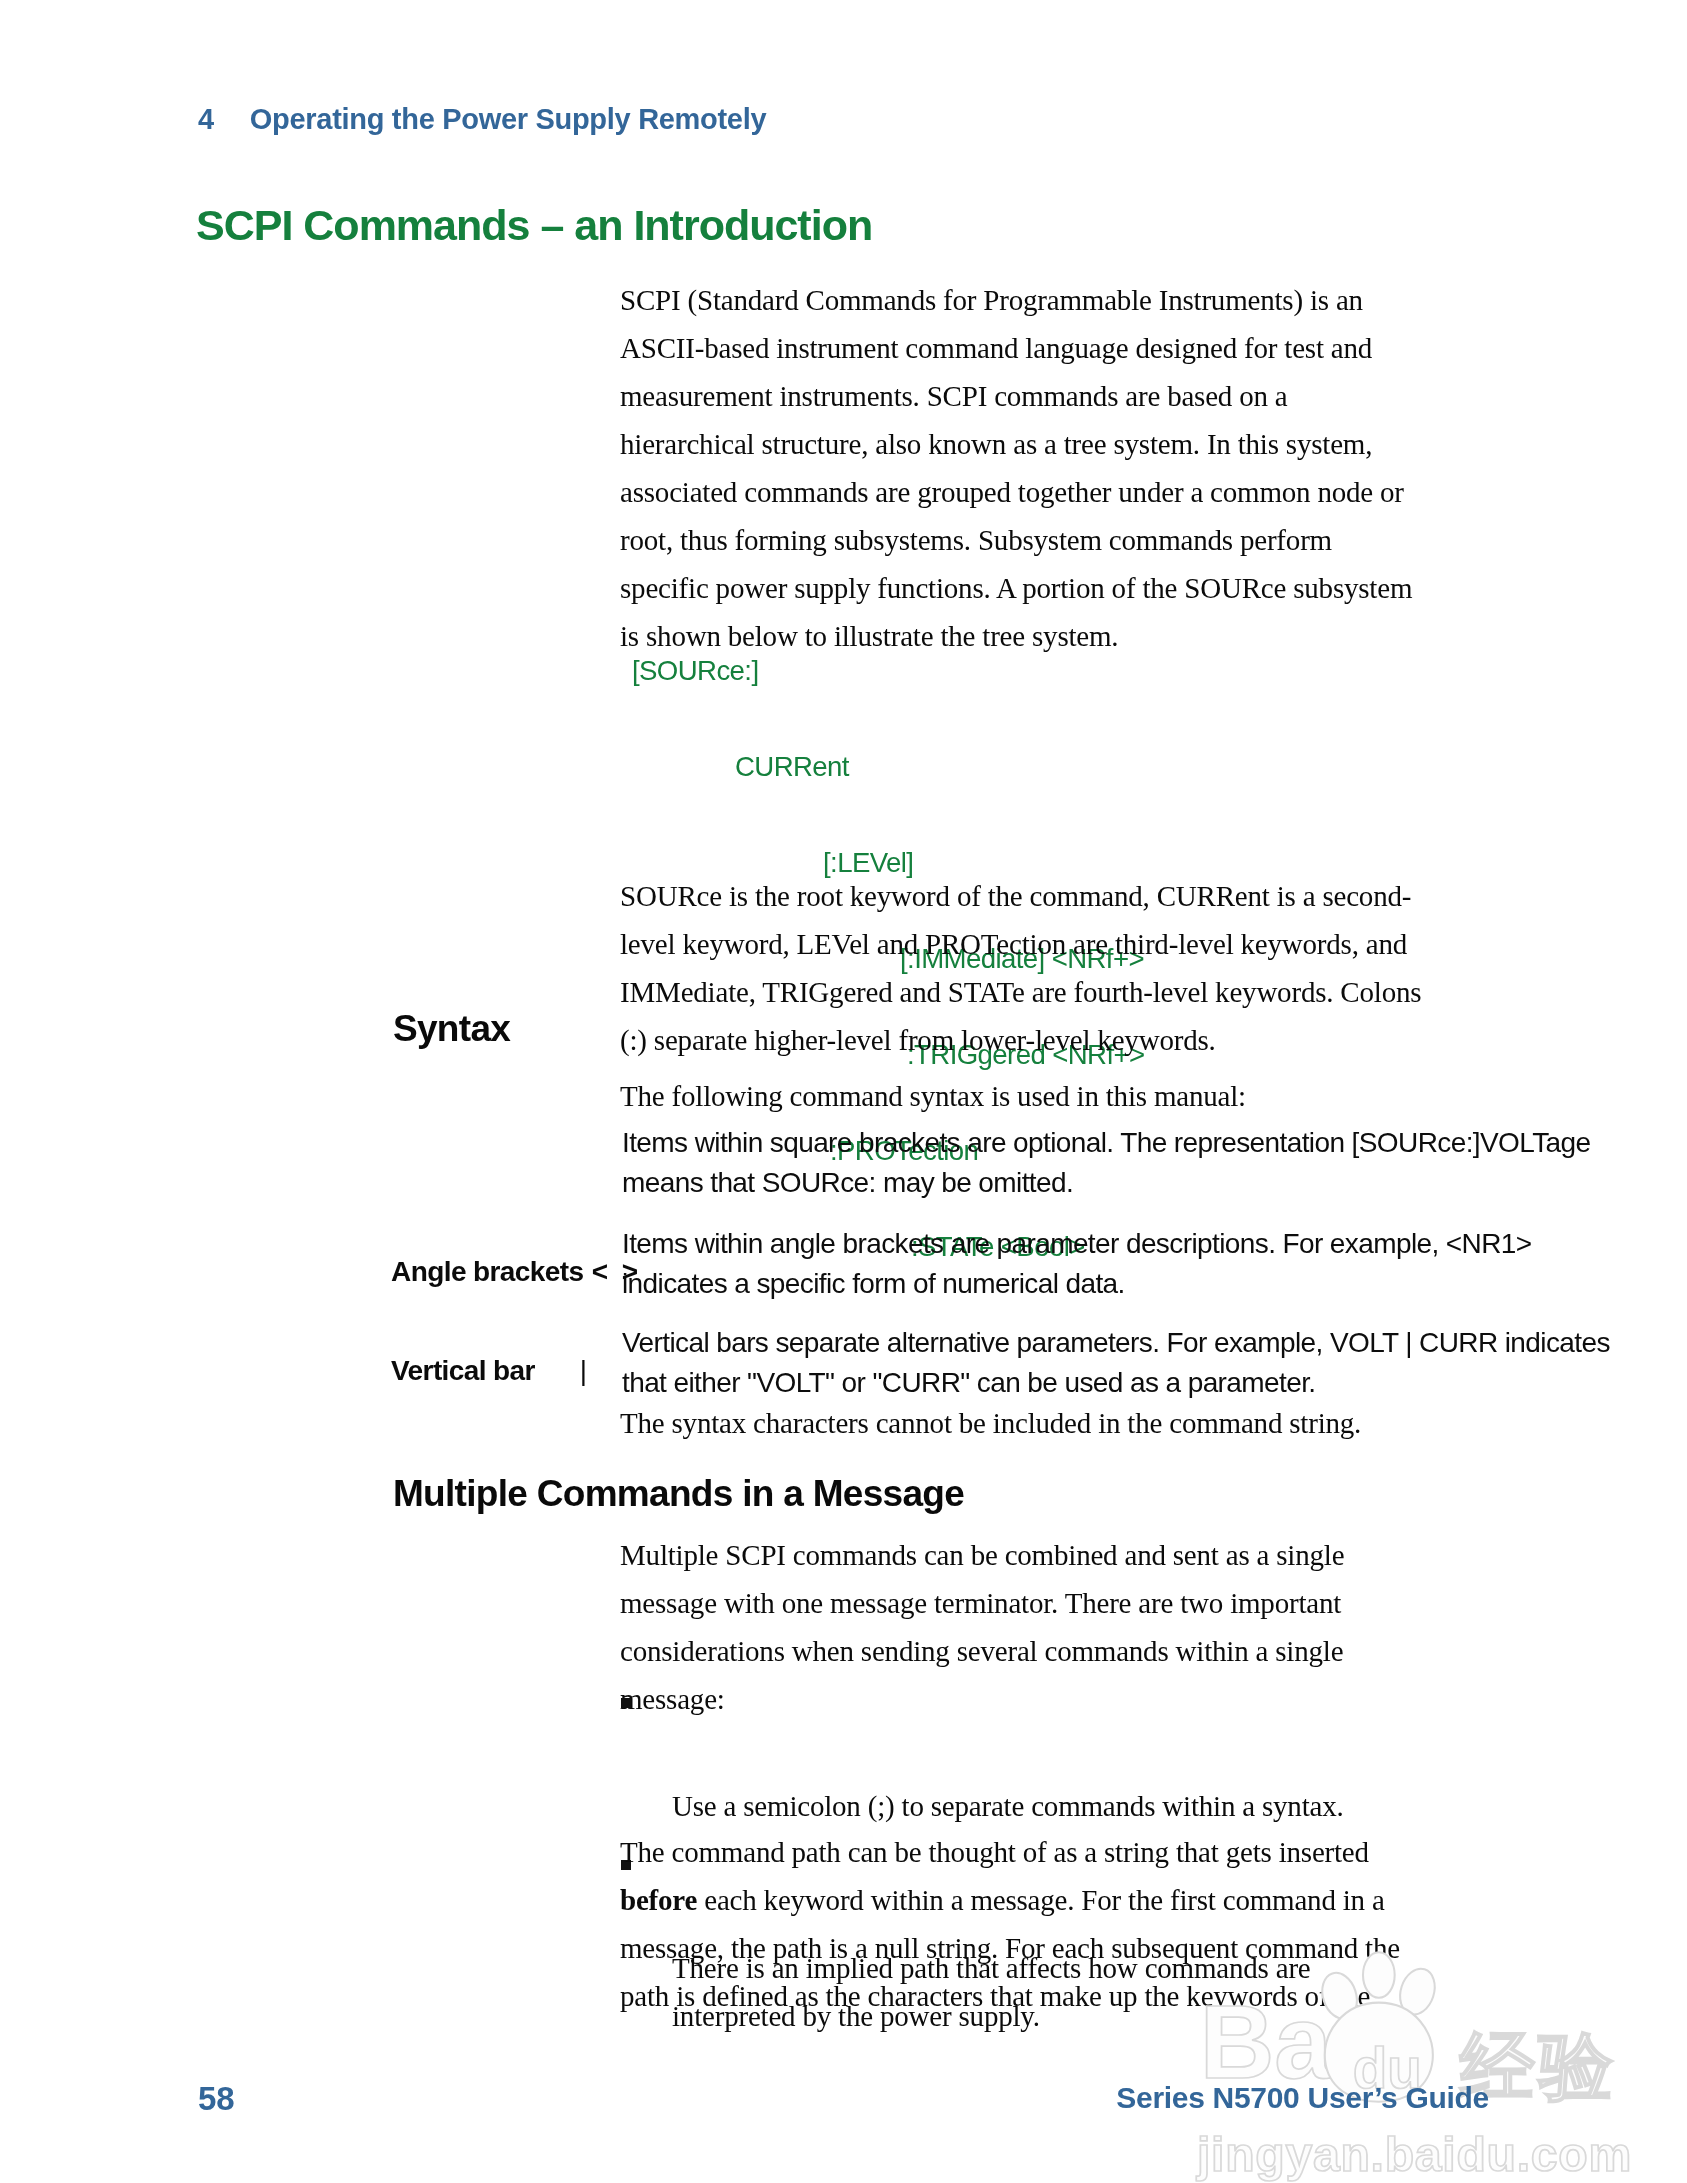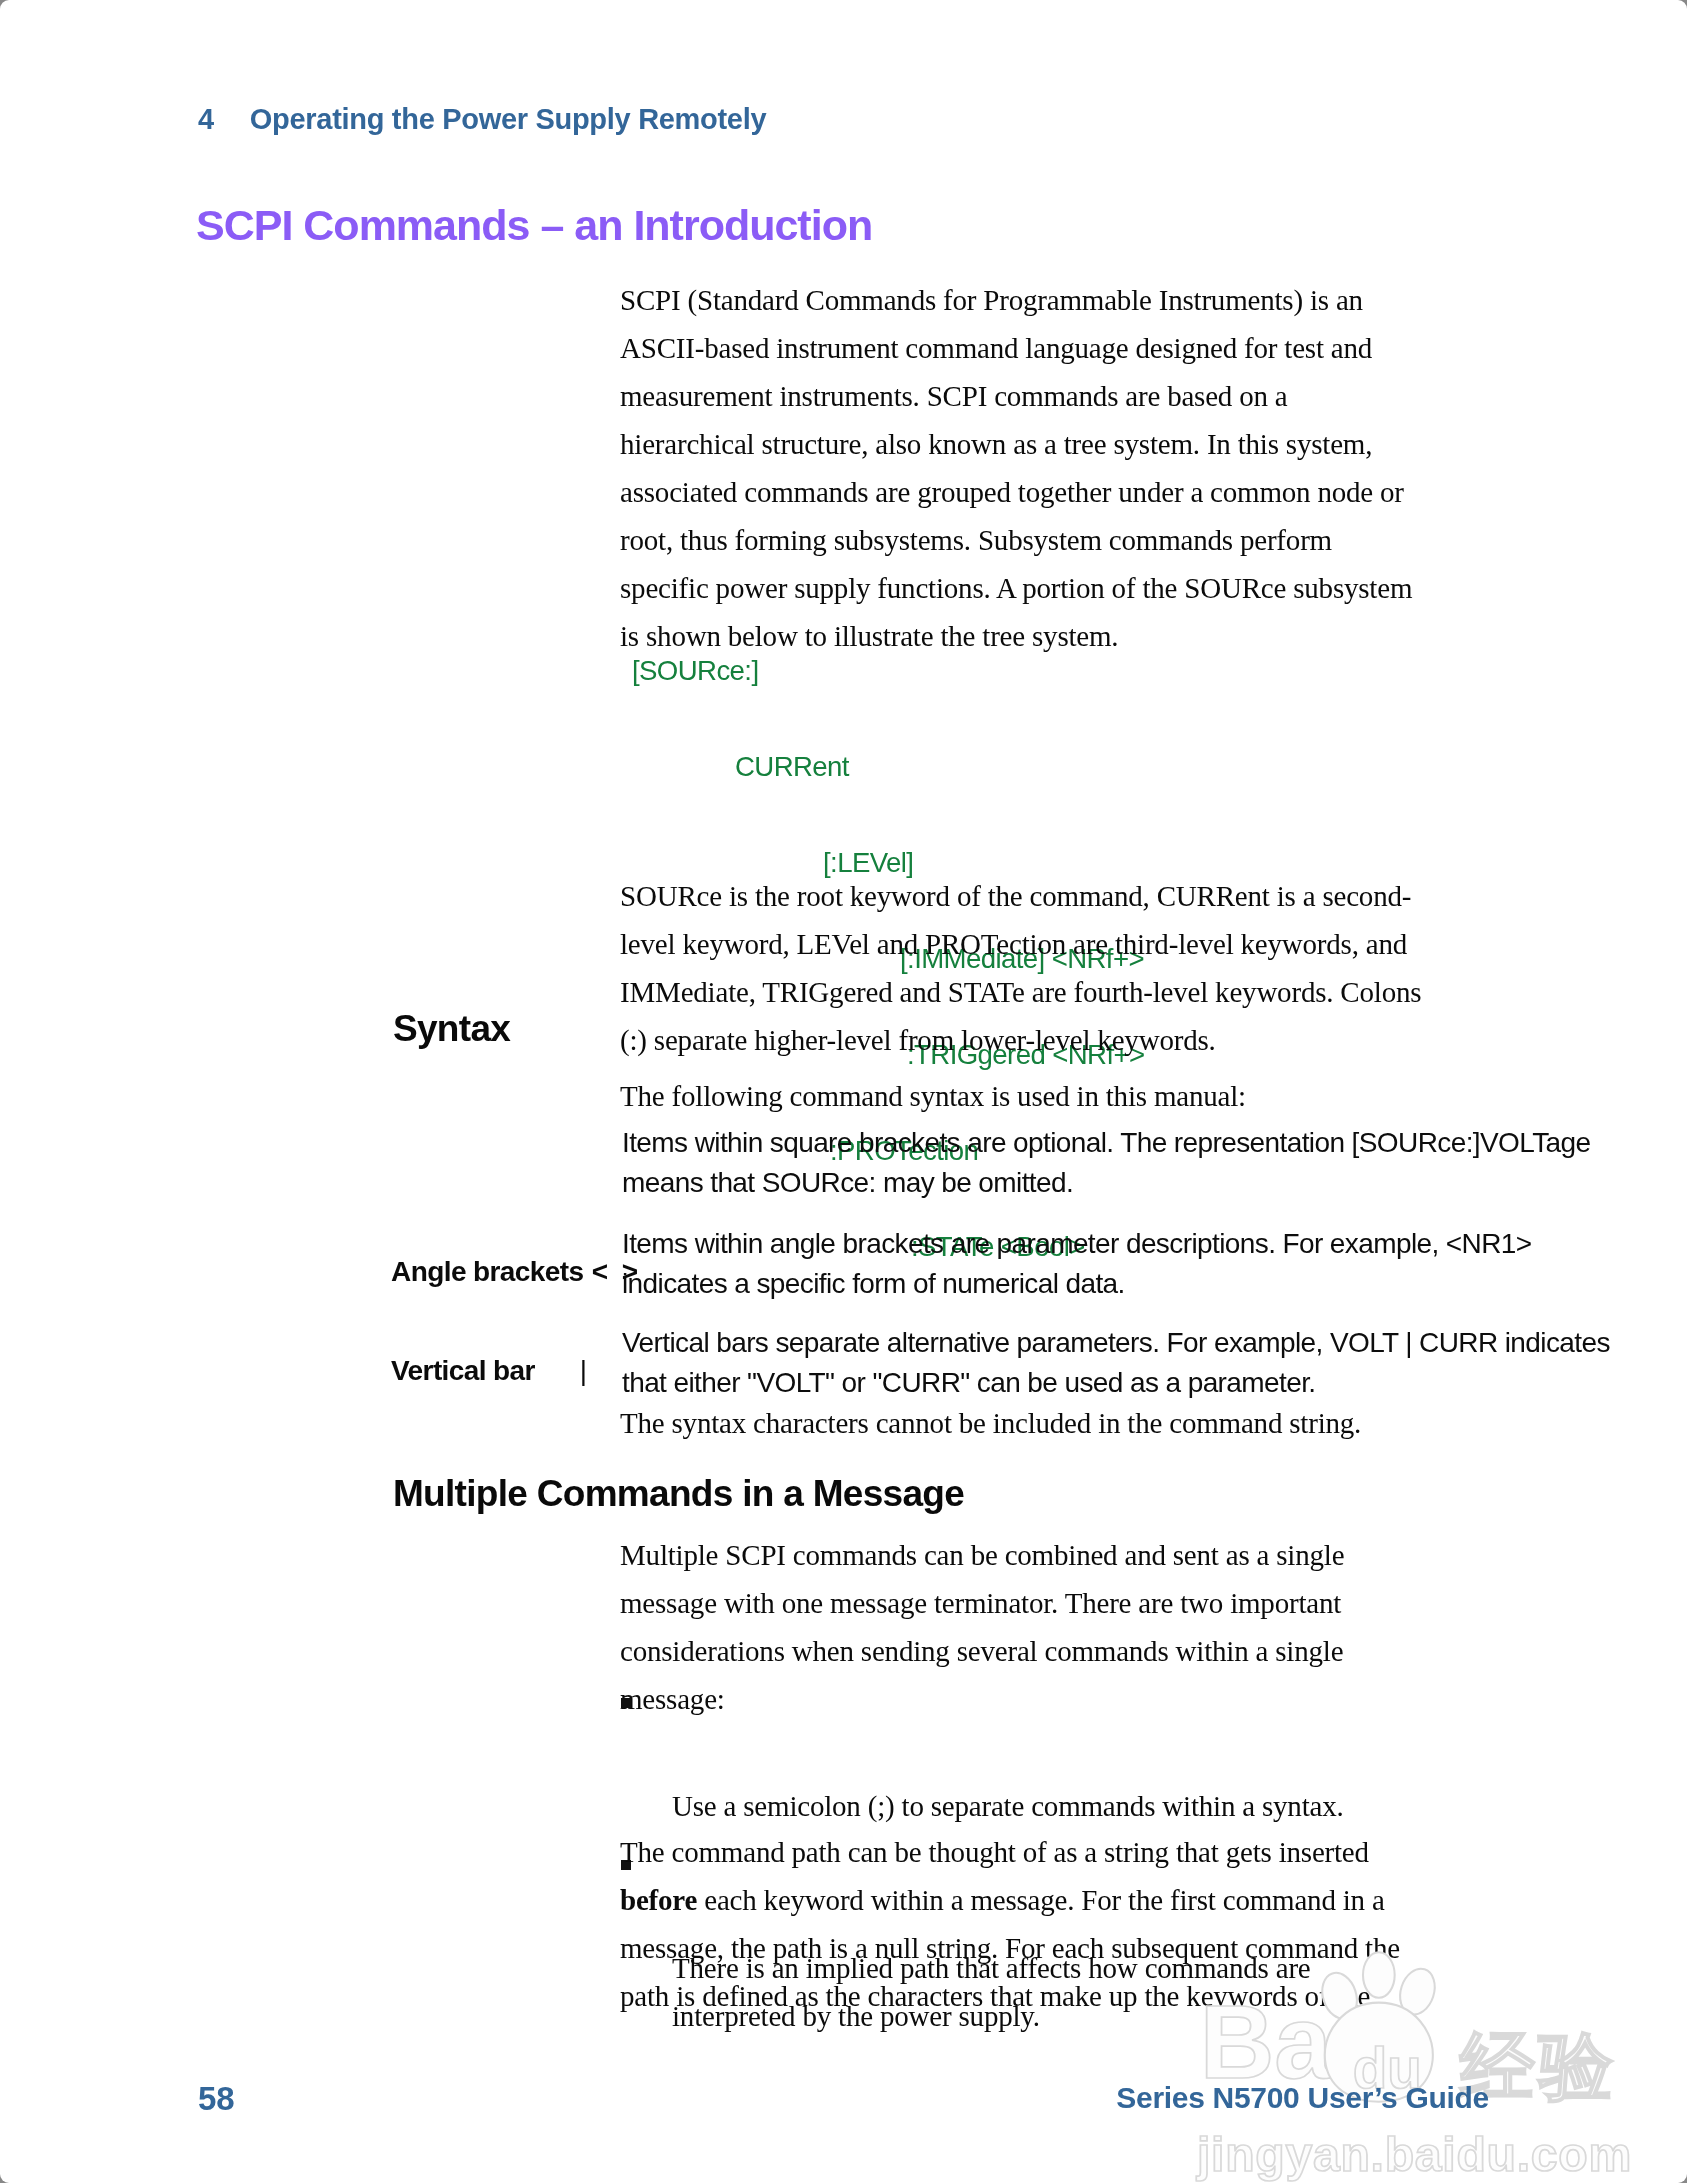--- a/index.html
+++ b/index.html
@@ -3,37 +3,36 @@
 <meta charset="utf-8">
 <style>
   html,body{margin:0;padding:0;background:#888;}
   .page{
     position:relative;
     width:1687px;height:2183px;
     background:#ffffff;
     overflow:hidden;
     font-family:"Liberation Sans", sans-serif;
     color:#0b0b0b;
-    border-radius:9px;
   }
   .abs{position:absolute;}
   
   .chapter-header{
     left:198px;top:103px;
     font-size:29px;font-weight:bold;
     color:#336699;
     letter-spacing:-0.3px;
     white-space:nowrap;
   }
   .chapter-number{display:inline-block;margin-right:36px;}
   
   .doc-title{
     left:196px;top:201px;
     font-size:43px;font-weight:bold;
-    color:#8b5cf6;
+    color:#15803d;
     letter-spacing:-1px;
     white-space:nowrap;
   }
   
   .serif-para{
     font-family:"Liberation Serif", serif;
     font-size:29px;line-height:48px;
     color:#0b0b0b;
     white-space:pre-line;
     letter-spacing:-0.2px;

